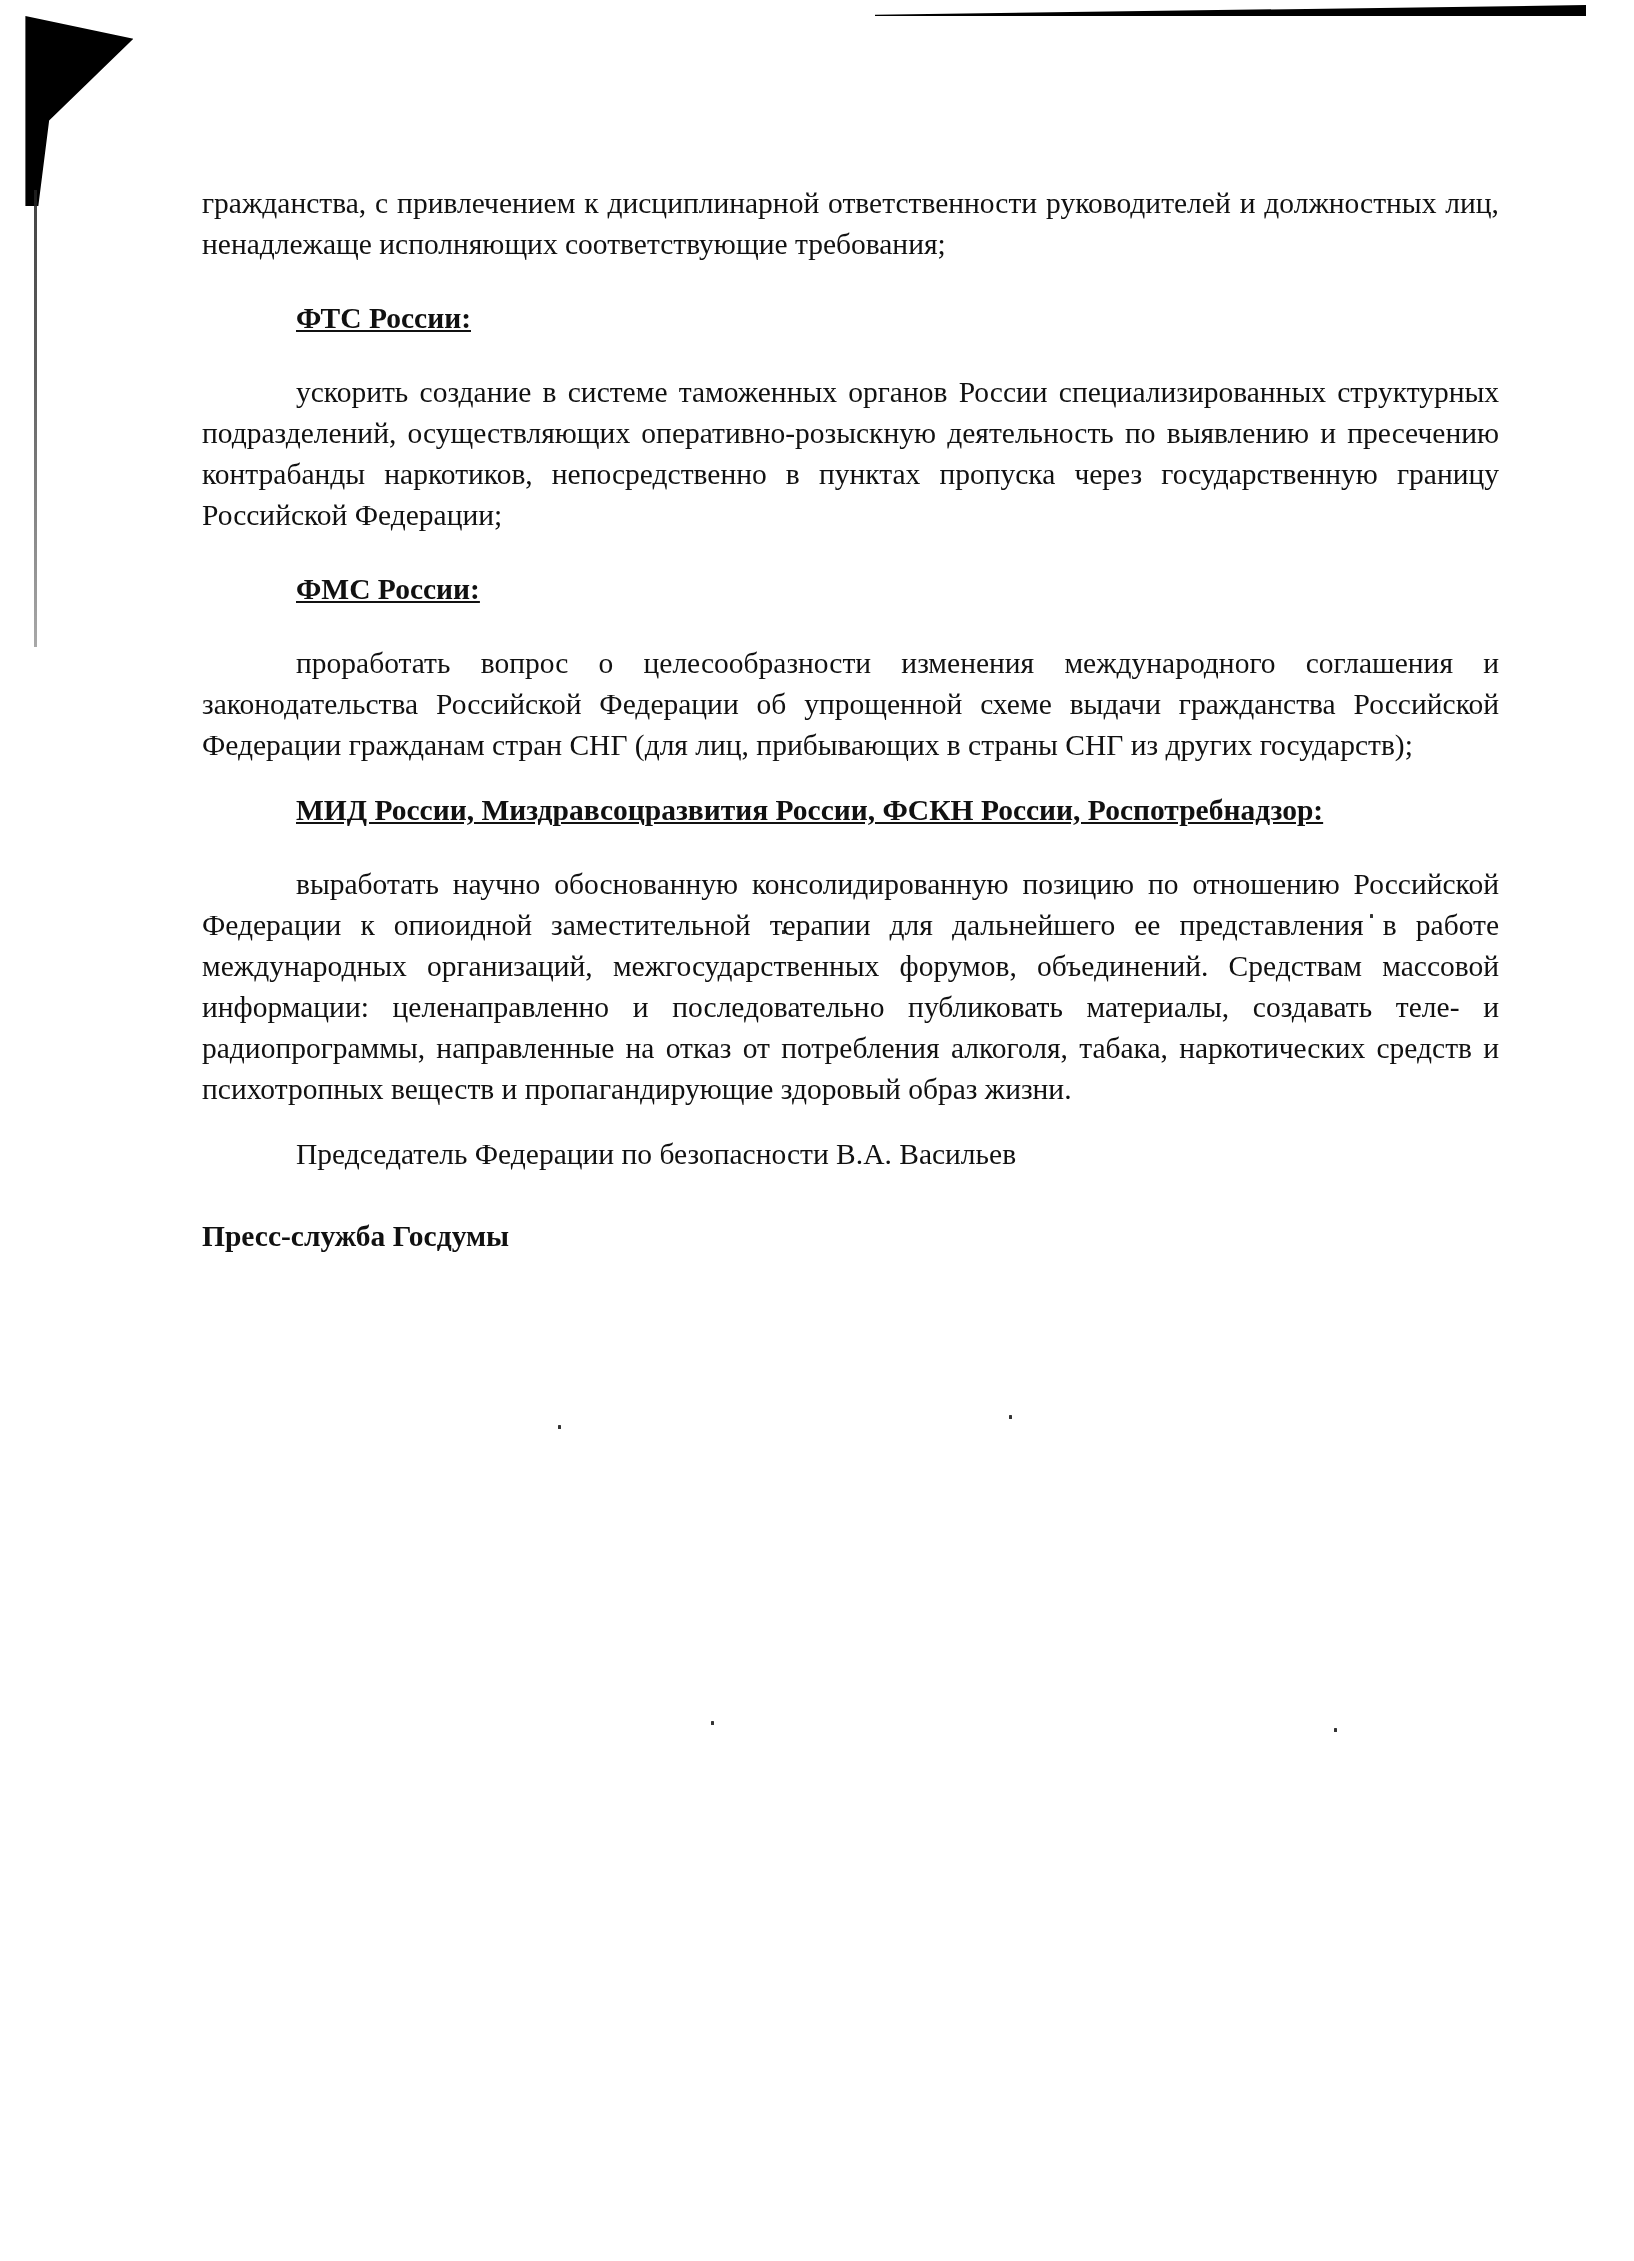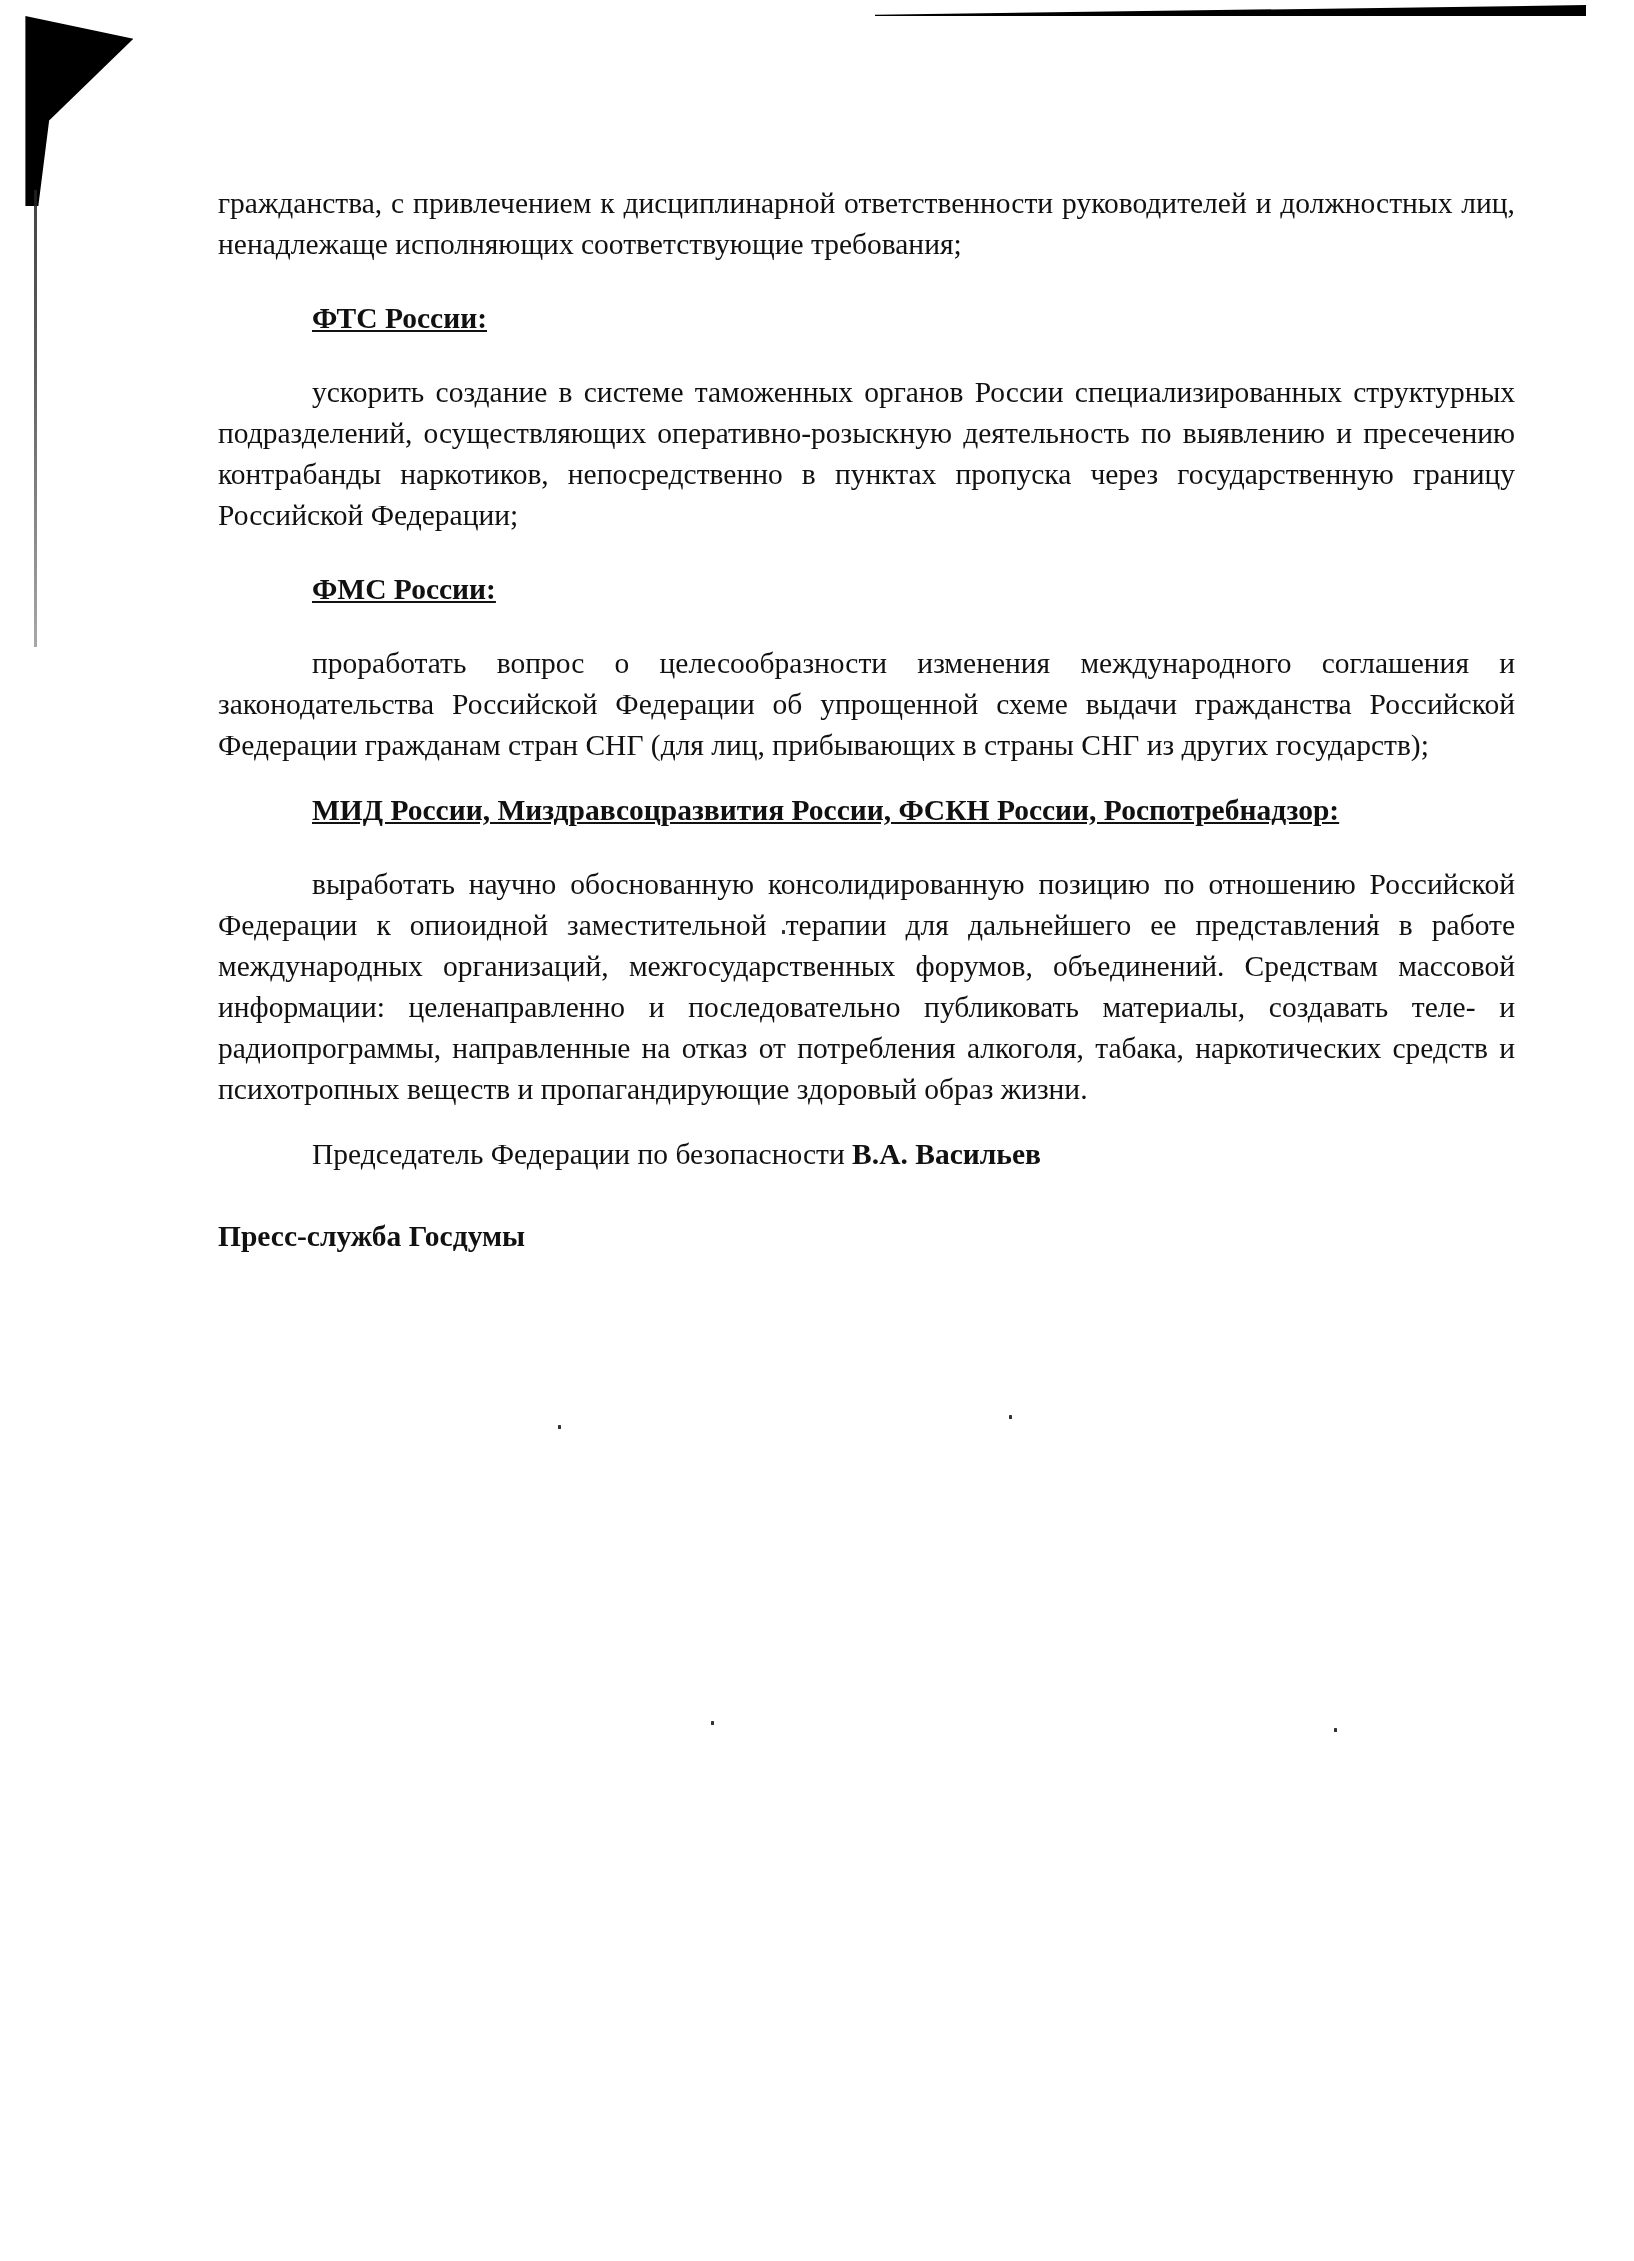--- a/index.html
+++ b/index.html
@@ -50,21 +50,20 @@
       background: #333;
       border-radius: 0.6px;
     }
 
     
     .page {
       position: absolute;
       left: 202px;
       top: 183px;
       width: 1297px;
-      margin-left: 16px;
     }
     .para {
       font-size: 29.5px;
       line-height: 41px;
       text-align: justify;
       margin: 0;
     }
     .para.indent {
       text-indent: 94px;
       font-family: Liberation Serif, serif;
@@ -82,21 +81,21 @@
     }
     .gap-sm { height: 24px; }
     .gap-md { height: 33px; }
     .gap-lg { height: 41px; }
     .signature {
       font-size: 29.5px;
       line-height: 41px;
       margin: 0;
       text-indent: 94px;
     }
-    .signature b { font-weight: bold; }
+    .signature b { font-weight: normal; }
     .press {
       font-size: 29.5px;
       line-height: 41px;
       font-weight: bold;
       margin: 0;
       text-align: left;
     }
   </style>
 </head>
 <body>

